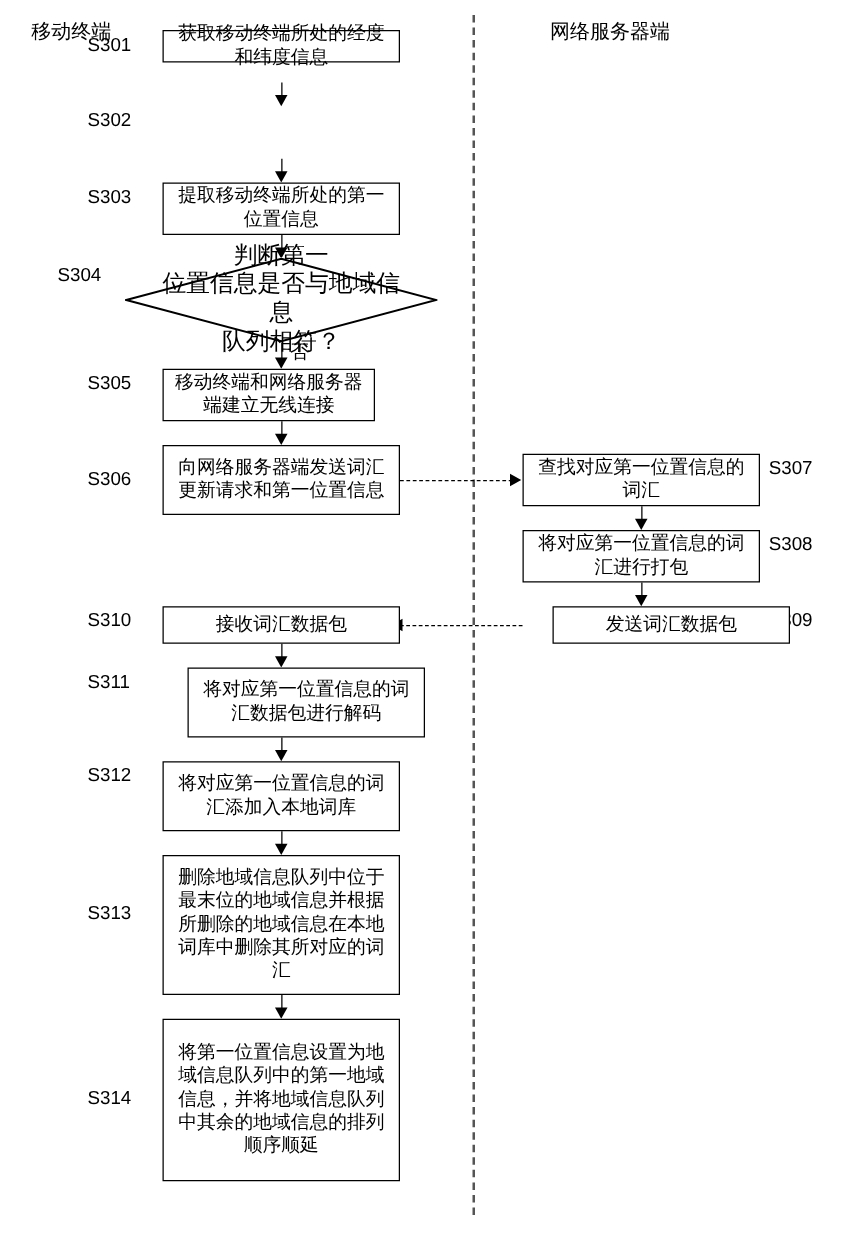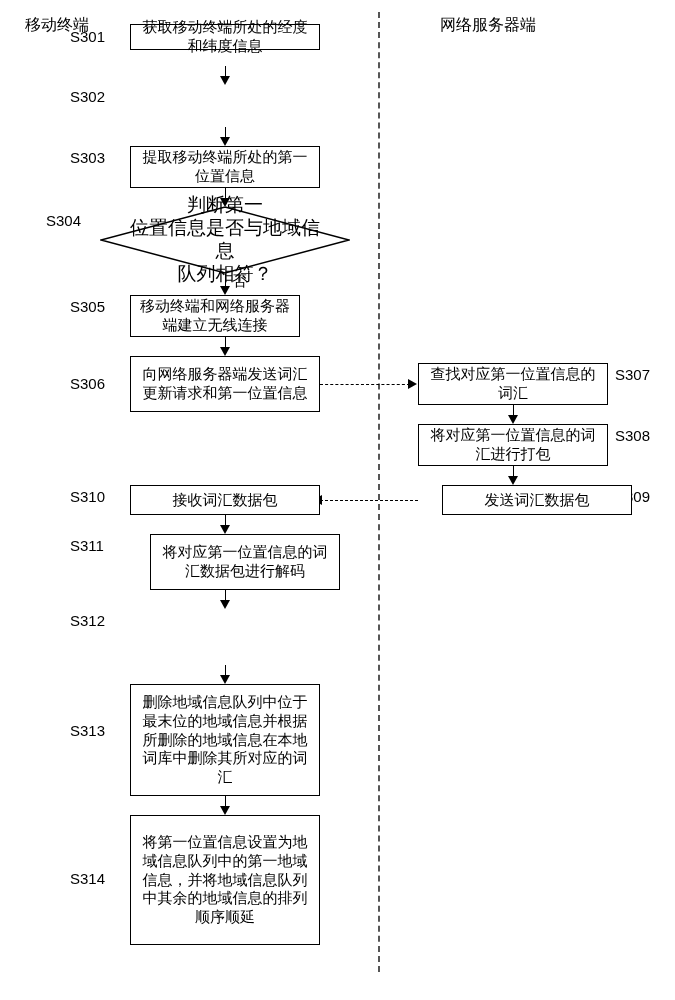--- a/index.html
+++ b/index.html
@@ -172,20 +172,23 @@
   <div class="arrow-down" style="left:210px; top:515px;"></div>
 
   <div class="label" style="left:60px; top:527px;">S311</div>
   <div class="box" style="left:120px; top:524px; width:190px; height:56px;margin-left:20px;">
     <span>将对应第一位置信息的词汇数据包进行解码</span>
   </div>
   <div class="vline" style="left:215px; top:580px; height:12px;"></div>
   <div class="arrow-down" style="left:210px; top:590px;"></div>
 
   <div class="label" style="left:60px; top:602px;">S312</div>
+  <div class="box" style="left:120px; top:599px; width:190px; height:56px;">
+    <span>将对应第一位置信息的词汇添加入本地词库</span>
+  </div>
   <div class="vline" style="left:215px; top:655px; height:12px;"></div>
   <div class="arrow-down" style="left:210px; top:665px;"></div>
 
   <div class="label" style="left:60px; top:712px;">S313</div>
   <div class="box" style="left:120px; top:674px; width:190px; height:112px;">
     <span>删除地域信息队列中位于最末位的地域信息并根据所删除的地域信息在本地词库中删除其所对应的词汇</span>
   </div>
   <div class="vline" style="left:215px; top:786px; height:12px;"></div>
   <div class="arrow-down" style="left:210px; top:796px;"></div>
 

